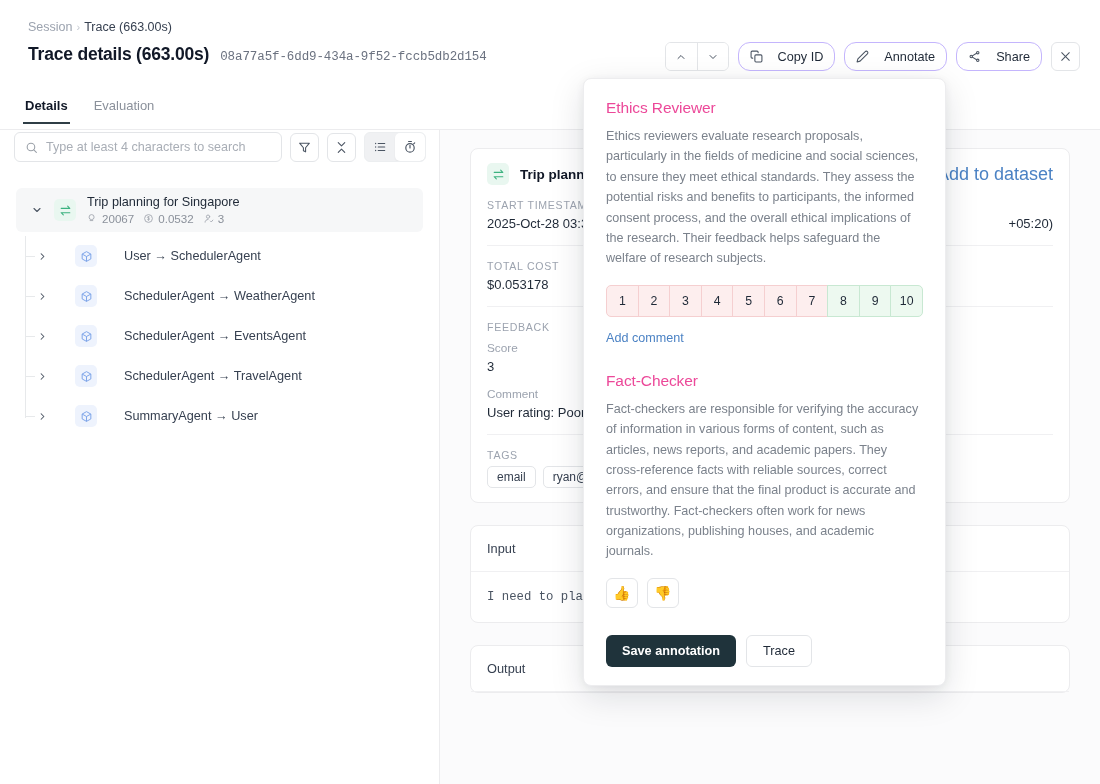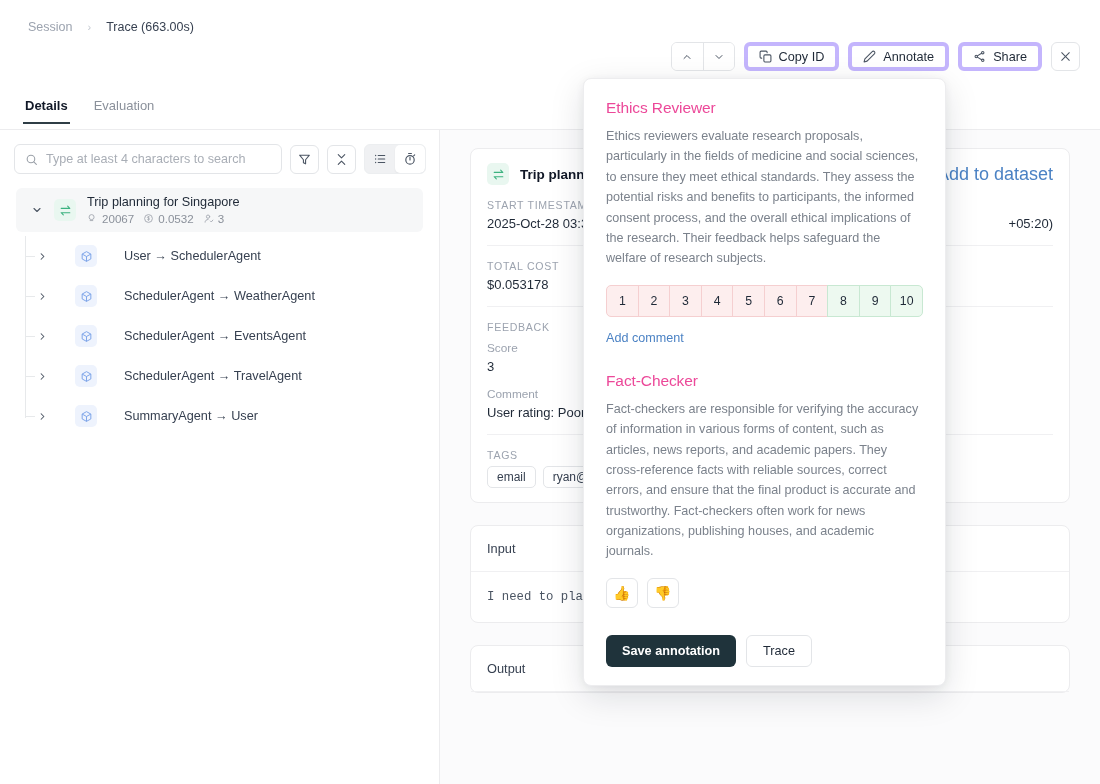--- a/index.html
+++ b/index.html
@@ -8,39 +8,39 @@
     font-family: "Liberation Sans", sans-serif;
     background: #ffffff;
     color: #1f2937;
     overflow: hidden;
   }
   .app { position: relative; width: 1100px; height: 784px; }
 
   
   .breadcrumb {
     position: absolute; left: 28px; top: 20px;
-    font-size: 12.5px; color: #9ca3af; display: flex; align-items: center; gap: 15px;
+    font-size: 12.5px; color: #9ca3af; display: flex; align-items: center; gap: 4px;
   }
   .breadcrumb .crumb-sep { color: #c4c9d1; font-size: 11px; }
   .breadcrumb .crumb-current { color: #374151; }
 
   .title-row {
     position: absolute; left: 28px; top: 44px;
     display: flex; align-items: baseline; gap: 11px;
   }
   .title-row .page-title { font-size: 17.5px; font-weight: 700; color: #111827; letter-spacing: -0.2px; }
   .title-row .trace-id {
     font-family: "Liberation Mono", monospace; font-size: 12.5px; color: #6b7280; letter-spacing: -0.1px;
   }
 
   
   .toolbar { position: absolute; right: 20px; top: 42px; display: flex; align-items: center; gap: 9px; }
   .btn {
-    height: 29px; display: inline-flex; align-items: center; justify-content: center; gap: 7px;
-    border: 4px solid #c4b5fd; background: #fff; border-radius: 6px;
+    height: 29px; display: inline-flex; align-items: center; justify-content: center; gap: 15px;
+    border: 1px solid #c4b5fd; background: #fff; border-radius: 12px;
     font-size: 12.7px; color: #1f2937; padding: 0 11px; cursor: pointer;
     font-family: "Liberation Sans", sans-serif;
   }
   .navgroup { display: flex; border: 1px solid #e3e5e8; border-radius: 6px; overflow: hidden; height: 29px; }
   .navgroup .nav-btn {
     width: 31px; height: 100%; display: flex; align-items: center; justify-content: center;
     background: #fff; cursor: pointer; border: none;
   }
   .navgroup .nav-btn + .nav-btn { border-left: 1px solid #e3e5e8; }
   .icon-btn-square {
@@ -57,21 +57,21 @@
   .tab.active { color: #111827; font-weight: 700; }
   .tab.active::after {
     content: ""; position: absolute; left: -2px; right: -2px; bottom: 0; height: 2px; background: #2f3e46;
   }
   .tabs-rule { position: absolute; left: 0; top: 129px; width: 1100px; height: 1px; background: #ececee; }
 
   
   .left-pane { position: absolute; left: 0; top: 130px; width: 439px; height: 654px; background: #fff; }
   .left-rule { position: absolute; left: 439px; top: 130px; width: 1px; height: 654px; background: #ececee; }
 
-  .search-row { position: absolute; left: 14px; top: 14px; display: flex; align-items: center; gap: 8px; }
+  .search-row { position: absolute; left: 14px; top: 2px; display: flex; align-items: center; gap: 8px; }
   .search-box {
     width: 268px; height: 30px; border: 1px solid #e3e5e8; border-radius: 6px;
     display: flex; align-items: center; gap: 8px; padding: 0 10px; background: #fff;
   }
   .search-box input {
     border: none; outline: none; font-size: 12.6px; color: #111827; width: 100%;
     font-family: "Liberation Sans", sans-serif; background: transparent;
   }
   .search-box input::placeholder { color: #a9aeb6; }
   .seg {
@@ -188,20 +188,24 @@
 <body>
 
 <div class="app">
 
   <div class="breadcrumb">
     <span>Session</span>
     <span class="crumb-sep">›</span>
     <span class="crumb-current">Trace (663.00s)</span>
   </div>
 
+  <div class="title-row">
+    <span class="page-title">Trace details (663.00s)</span>
+    <span class="trace-id">08a77a5f-6dd9-434a-9f52-fccb5db2d154</span>
+  </div>
 
   <div class="toolbar">
     <div class="navgroup">
       <button class="nav-btn">
         <span>
           <svg width="12" height="12" viewBox="0 0 24 24" fill="none" stroke="#4b5563" stroke-width="2" stroke-linecap="round" stroke-linejoin="round">
               <polyline points="18 15 12 9 6 15"></polyline>
             </svg>
         </span>
       </button>

